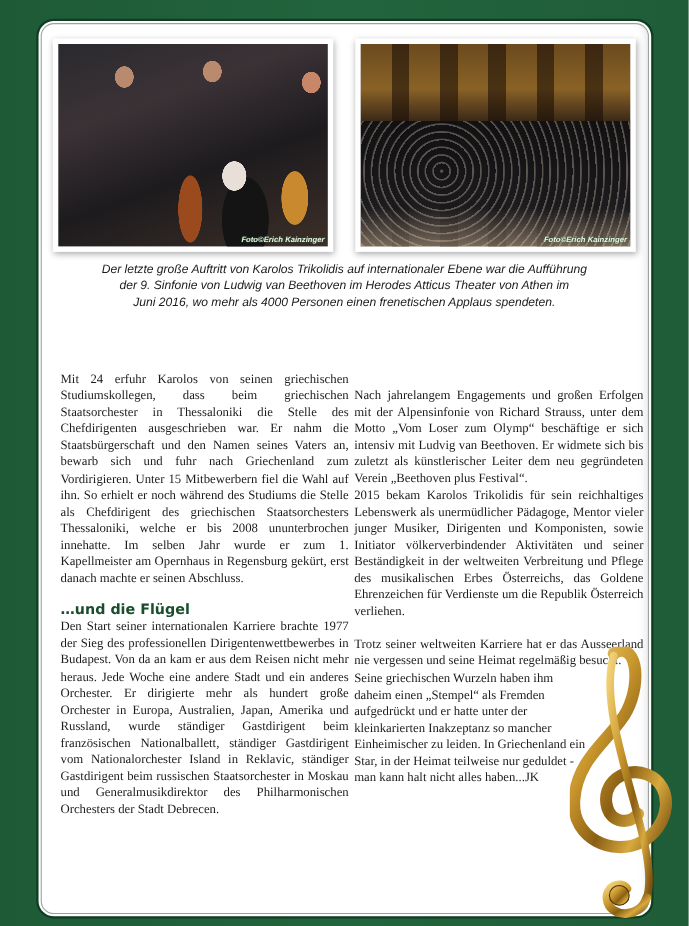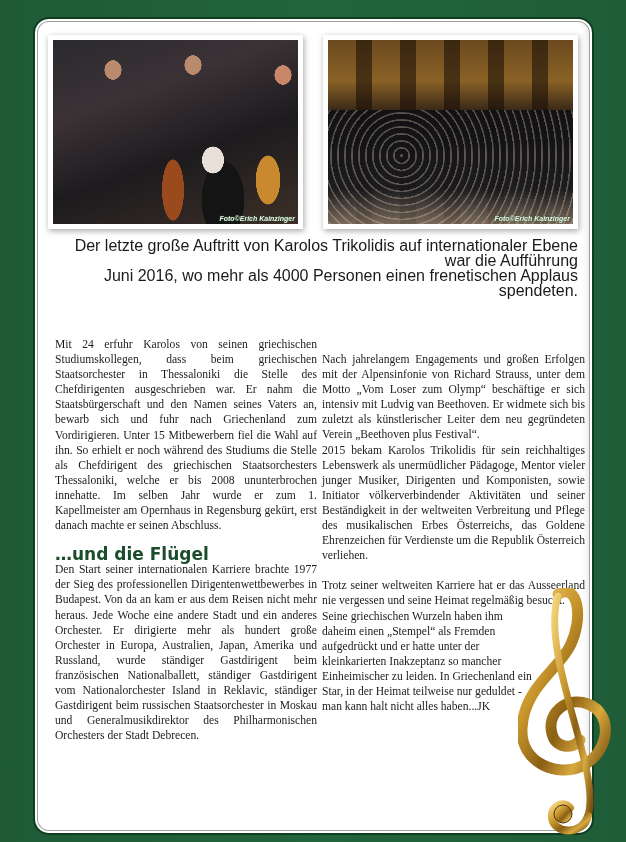--- a/index.html
+++ b/index.html
@@ -44,34 +44,34 @@
       repeating-radial-gradient(circle at 30% 40%, rgba(220,200,180,0.35) 0 1px, transparent 2px 7px),
       linear-gradient(180deg, rgba(15,15,18,0.9), rgba(25,25,28,0.8) 70%, rgba(120,105,90,0.8));
   }
   .credit {
     position:absolute; right:3px; bottom:2px;
     font-family:"Liberation Sans","DejaVu Sans",sans-serif; font-style:italic; font-weight:bold;
     font-size:7px; color:#e8f3e6; text-shadow:0 0 2px #2d6a3a;
   }
   .caption {
     position:absolute; left:48px; top:238px; width:530px;
-    font-family:"Liberation Sans","DejaVu Sans",sans-serif; 
-    font-size:16px; line-height:15px; color:#1a1a1a; text-align:right;
+    font-family:"Liberation Sans","DejaVu Sans",sans-serif; font-style:italic;
+    font-size:11px; line-height:15px; color:#1a1a1a; text-align:center;
   }
   .col {
     position:absolute; top:337px; width:262px;
     font-size:11.6px; line-height:15.1px; color:#1c1c1c; text-align:justify;
   }
   .col-left { left:55px; }
   .col-right { left:322px; width:263px; }
   .col p { margin:0; }
   .col .gap { height:15px; }
   .heading {
     font-family:"DejaVu Sans","Liberation Sans",sans-serif; font-weight:bold;
-    font-size:17px; color:#1b4d2c; margin:14px 0 0 0; line-height:15px;
+    font-size:13px; color:#1b4d2c; margin:14px 0 0 0; line-height:15px;
   }
   .sig { display:inline-block; }
   .clef { position:absolute; left:518px; top:588px; width:108px; height:250px; }
 </style>
 </head>
 <body>
 
 <div class="panel"></div>
 
 <div class="photo photo-1">
@@ -81,20 +81,21 @@
 </div>
 
 <div class="photo photo-2">
   <div class="img img-2">
     <span class="credit" style="z-index:2">Foto©Erich Kainzinger</span>
   </div>
 </div>
 
 <div class="caption">
   <div>Der letzte große Auftritt von Karolos Trikolidis auf internationaler Ebene war die Aufführung</div>
+  <div>der 9. Sinfonie von Ludwig van Beethoven im Herodes Atticus Theater von Athen im</div>
   <div>Juni 2016, wo mehr als 4000 Personen einen frenetischen Applaus spendeten.</div>
 </div>
 
 <div class="col col-left">
   <p>Mit 24 erfuhr Karolos von seinen griechischen Studiumskollegen, dass beim griechischen Staatsorchester in Thessaloniki die Stelle des Chefdirigenten ausgeschrieben war. Er nahm die Staatsbürgerschaft und den Namen seines Vaters an, bewarb sich und fuhr nach Griechenland zum Vordirigieren. Unter 15 Mitbewerbern fiel die Wahl auf ihn. So erhielt er noch während des Studiums die Stelle als Chefdirigent des griechischen Staatsorchesters Thessaloniki, welche er bis 2008 ununterbrochen innehatte. Im selben Jahr wurde er zum 1. Kapellmeister am Opernhaus in Regensburg gekürt, erst danach machte er seinen Abschluss.</p>
   <div class="heading">…und die Flügel</div>
   <p>Den Start seiner internationalen Karriere brachte 1977 der Sieg des professionellen Dirigentenwettbewerbes in Budapest. Von da an kam er aus dem Reisen nicht mehr heraus. Jede Woche eine andere Stadt und ein anderes Orchester. Er dirigierte mehr als hundert große Orchester in Europa, Australien, Japan,  Amerika und Russland, wurde ständiger Gastdirigent beim französischen Nationalballett, ständiger Gastdirigent vom  Nationalorchester Island in Reklavic, ständiger Gastdirigent beim russischen Staatsorchester in Moskau und Generalmusikdirektor des Philharmonischen Orchesters der Stadt Debrecen.</p>
 </div>
 
 <div class="col col-right">

